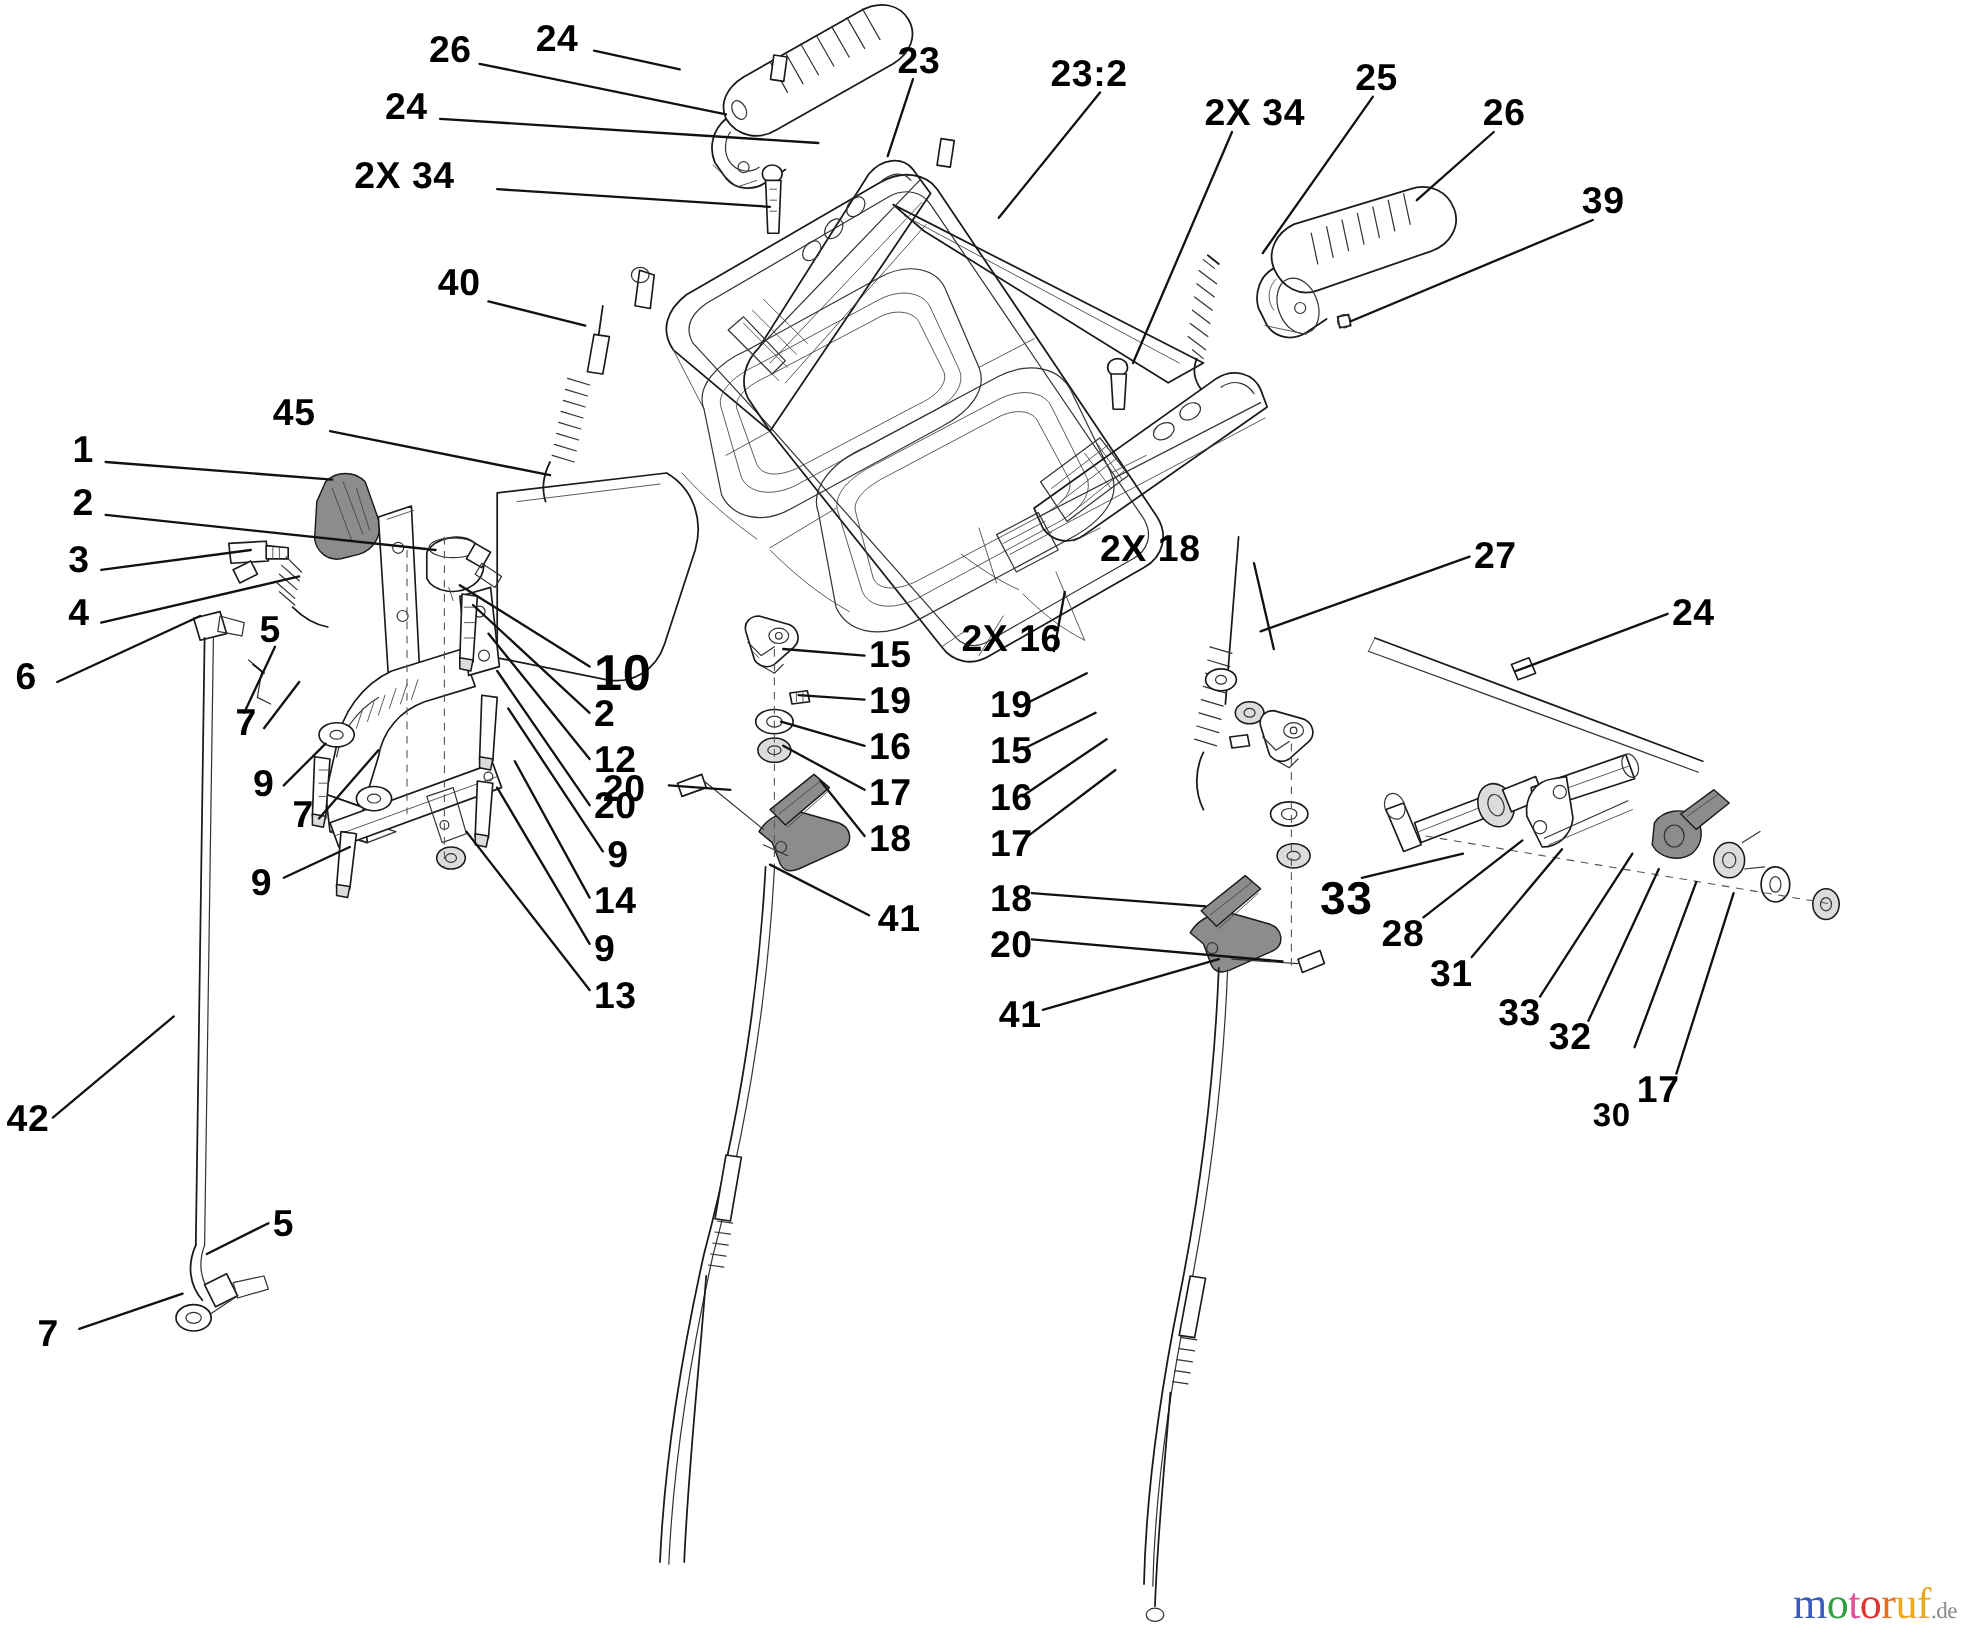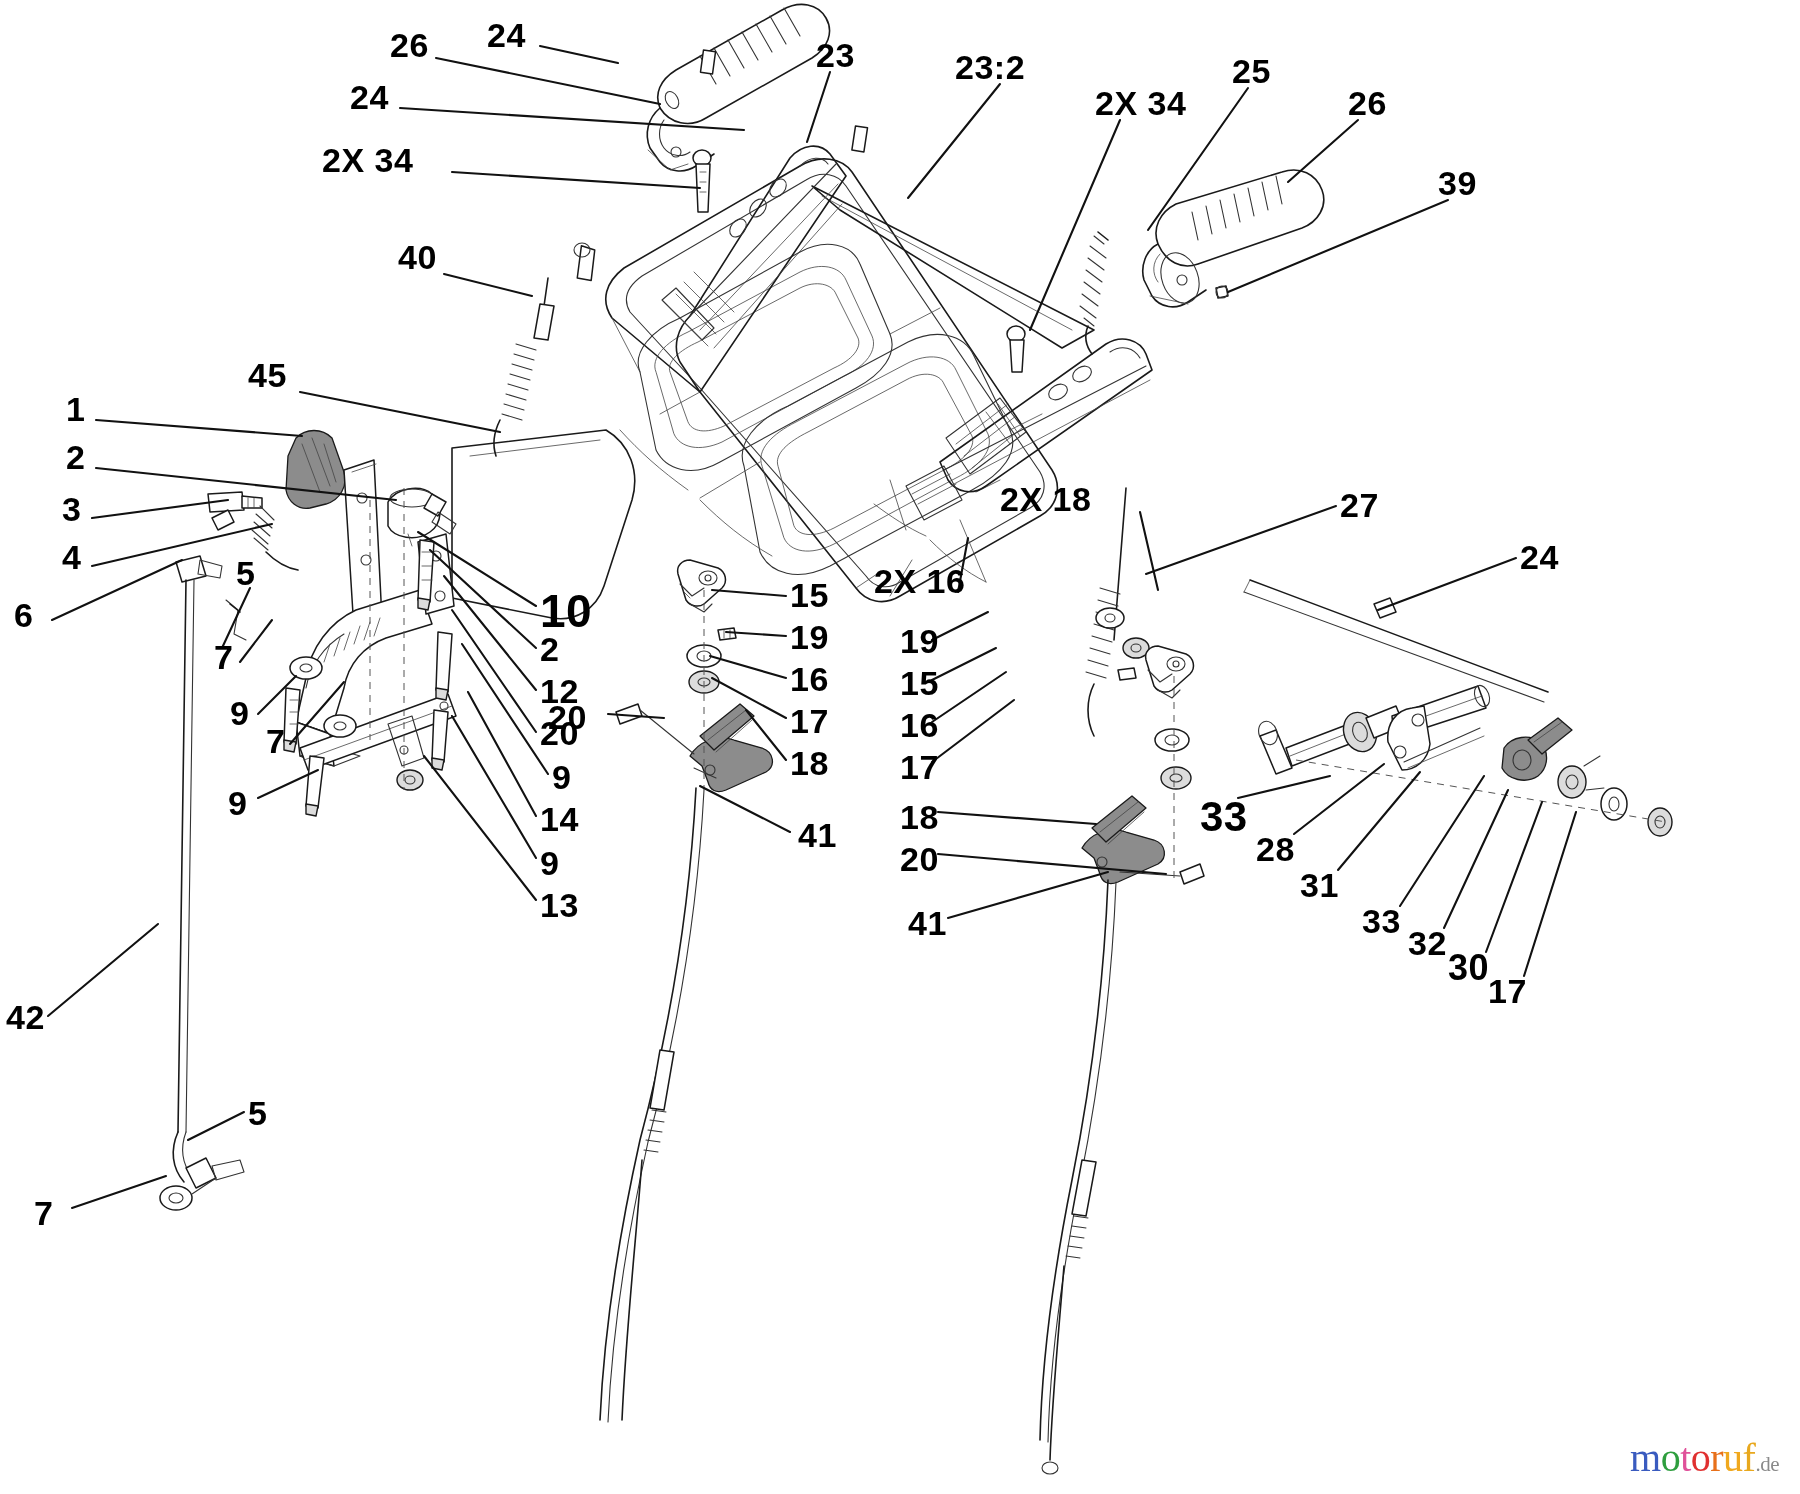--- a/index.html
+++ b/index.html
@@ -601,21 +601,21 @@
       <div class="callout" style="left: 900px; top: 842px; font-size: 34px;">20</div>
       <div class="callout" style="left: 798px; top: 818px; font-size: 34px;">41</div>
       <div class="callout" style="left: 908px; top: 906px; font-size: 34px;">41</div>
       <div class="callout" style="left: 1340px; top: 488px; font-size: 34px;">27</div>
       <div class="callout" style="left: 1520px; top: 540px; font-size: 34px;">24</div>
       <div class="callout" style="left: 1200px; top: 796px; font-size: 42px;">33</div>
       <div class="callout" style="left: 1256px; top: 832px; font-size: 34px;">28</div>
       <div class="callout" style="left: 1300px; top: 868px; font-size: 34px;">31</div>
       <div class="callout" style="left: 1362px; top: 904px; font-size: 34px;">33</div>
       <div class="callout" style="left: 1408px; top: 926px; font-size: 34px;">32</div>
-      <div class="callout" style="left: 1448px; top: 950px; font-size: 36px;">30</div>
+      <div class="callout" style="left: 1448px; top: 1000px; font-size: 30px;">30</div>
       <div class="callout" style="left: 1488px; top: 974px; font-size: 34px;">17</div>
       <div class="callout" style="left: 6px; top: 1000px; font-size: 34px;">42</div>
       <div class="callout" style="left: 248px; top: 1096px; font-size: 34px;">5</div>
       <div class="callout" style="left: 34px; top: 1196px; font-size: 34px;">7</div>
     </div>
 
   <div class="watermark">
     <span id="wm-letters"><span style="color: rgb(58, 91, 191);">m</span><span style="color: rgb(46, 158, 62);">o</span><span style="color: rgb(224, 81, 154);">t</span><span style="color: rgb(224, 48, 48);">o</span><span style="color: rgb(232, 112, 26);">r</span><span style="color: rgb(240, 168, 30);">u</span><span style="color: rgb(232, 168, 30);">f</span></span><span class="suffix">.de</span>
   </div>
 

